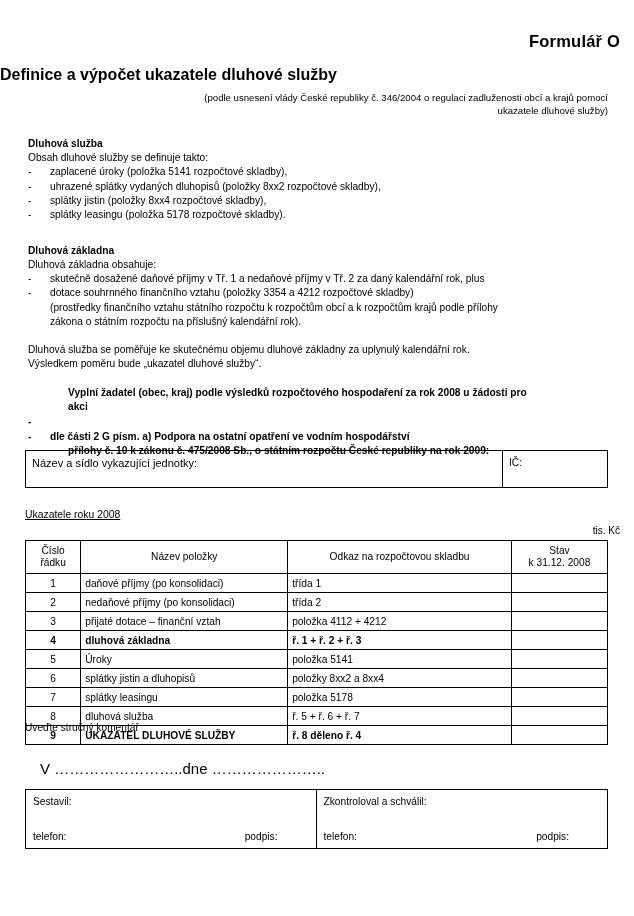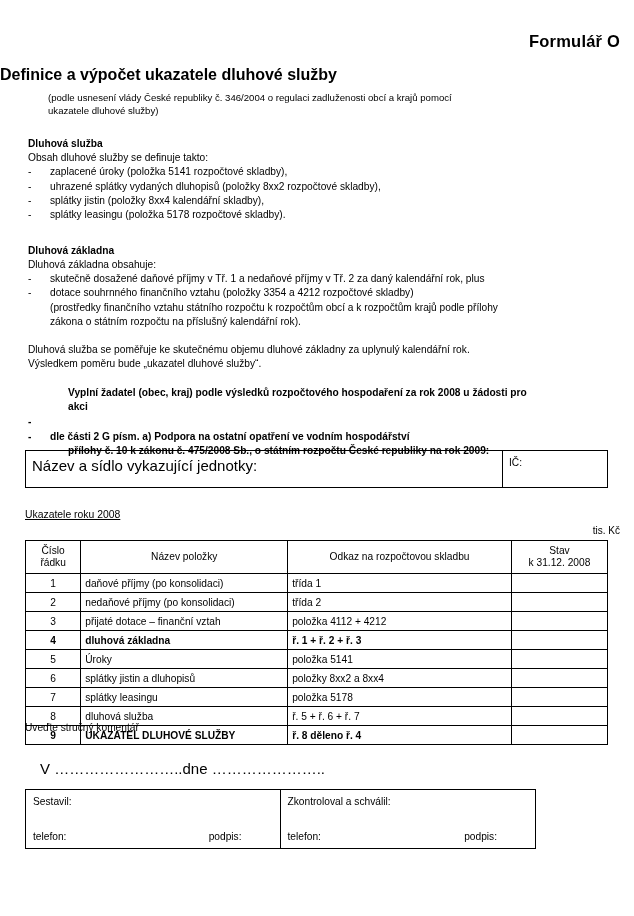--- a/index.html
+++ b/index.html
@@ -35,21 +35,21 @@
     left: 0; right: 0;
     top: 66px;
     text-align: left;
     font-size: 16px;
     font-weight: bold;
   }
   .subtitle {
     position: absolute;
     left: 48px; right: 40px;
     top: 91px;
-    text-align: left;
+    text-align: right;
     font-size: 9.6px;
     line-height: 13px;
   }
   .content {
     position: absolute;
     left: 28px;
     right: 28px;
     top: 130px;
   }
   .sec-head {
@@ -109,21 +109,21 @@
     width: 583px;
     height: 38px;
     border: 1.5px solid #000;
     box-sizing: border-box;
     display: flex;
   }
   .id-box .cell-main {
     flex: 1 1 auto;
     border-right: 1.5px solid #000;
     padding: 6px 6px 0 6px;
-    font-size: 15px;
+    font-size: 11px;
   }
   .id-box .cell-ico {
     flex: 0 0 92px;
     padding: 6px 6px 0 6px;
     font-size: 10.2px;
   }
 
   .ukaz-label {
     position: absolute;
     left: 25px;
@@ -174,21 +174,21 @@
     position: absolute;
     left: 40px;
     top: 760px;
     font-size: 15px;
   }
 
   .sign-box {
     position: absolute;
     left: 25px;
     top: 789px;
-    width: 511px;
+    width: 583px;
     height: 60px;
     border: 1.5px solid #000;
     box-sizing: border-box;
     display: flex;
   }
   .sign-box .half {
     flex: 1 1 50%;
     box-sizing: border-box;
     position: relative;
   }
@@ -235,21 +235,21 @@
       <li>
           <span class="dash">-</span>
           <span class="txt">zaplacené úroky (položka 5141 rozpočtové skladby),</span>
         </li>
       <li>
           <span class="dash">-</span>
           <span class="txt">uhrazené splátky vydaných dluhopisů (položky 8xx2 rozpočtové skladby),</span>
         </li>
       <li>
           <span class="dash">-</span>
-          <span class="txt">splátky jistin (položky 8xx4 kalendářní skladby),</span>
+          <span class="txt">splátky jistin (položky 8xx4 rozpočtové skladby),</span>
         </li>
       <li>
           <span class="dash">-</span>
           <span class="txt">splátky leasingu (položka 5178 rozpočtové skladby).</span>
         </li>
     </ul>
 
     <div class="gap14"></div>
 
     <div class="sec-head">Dluhová základna</div>

